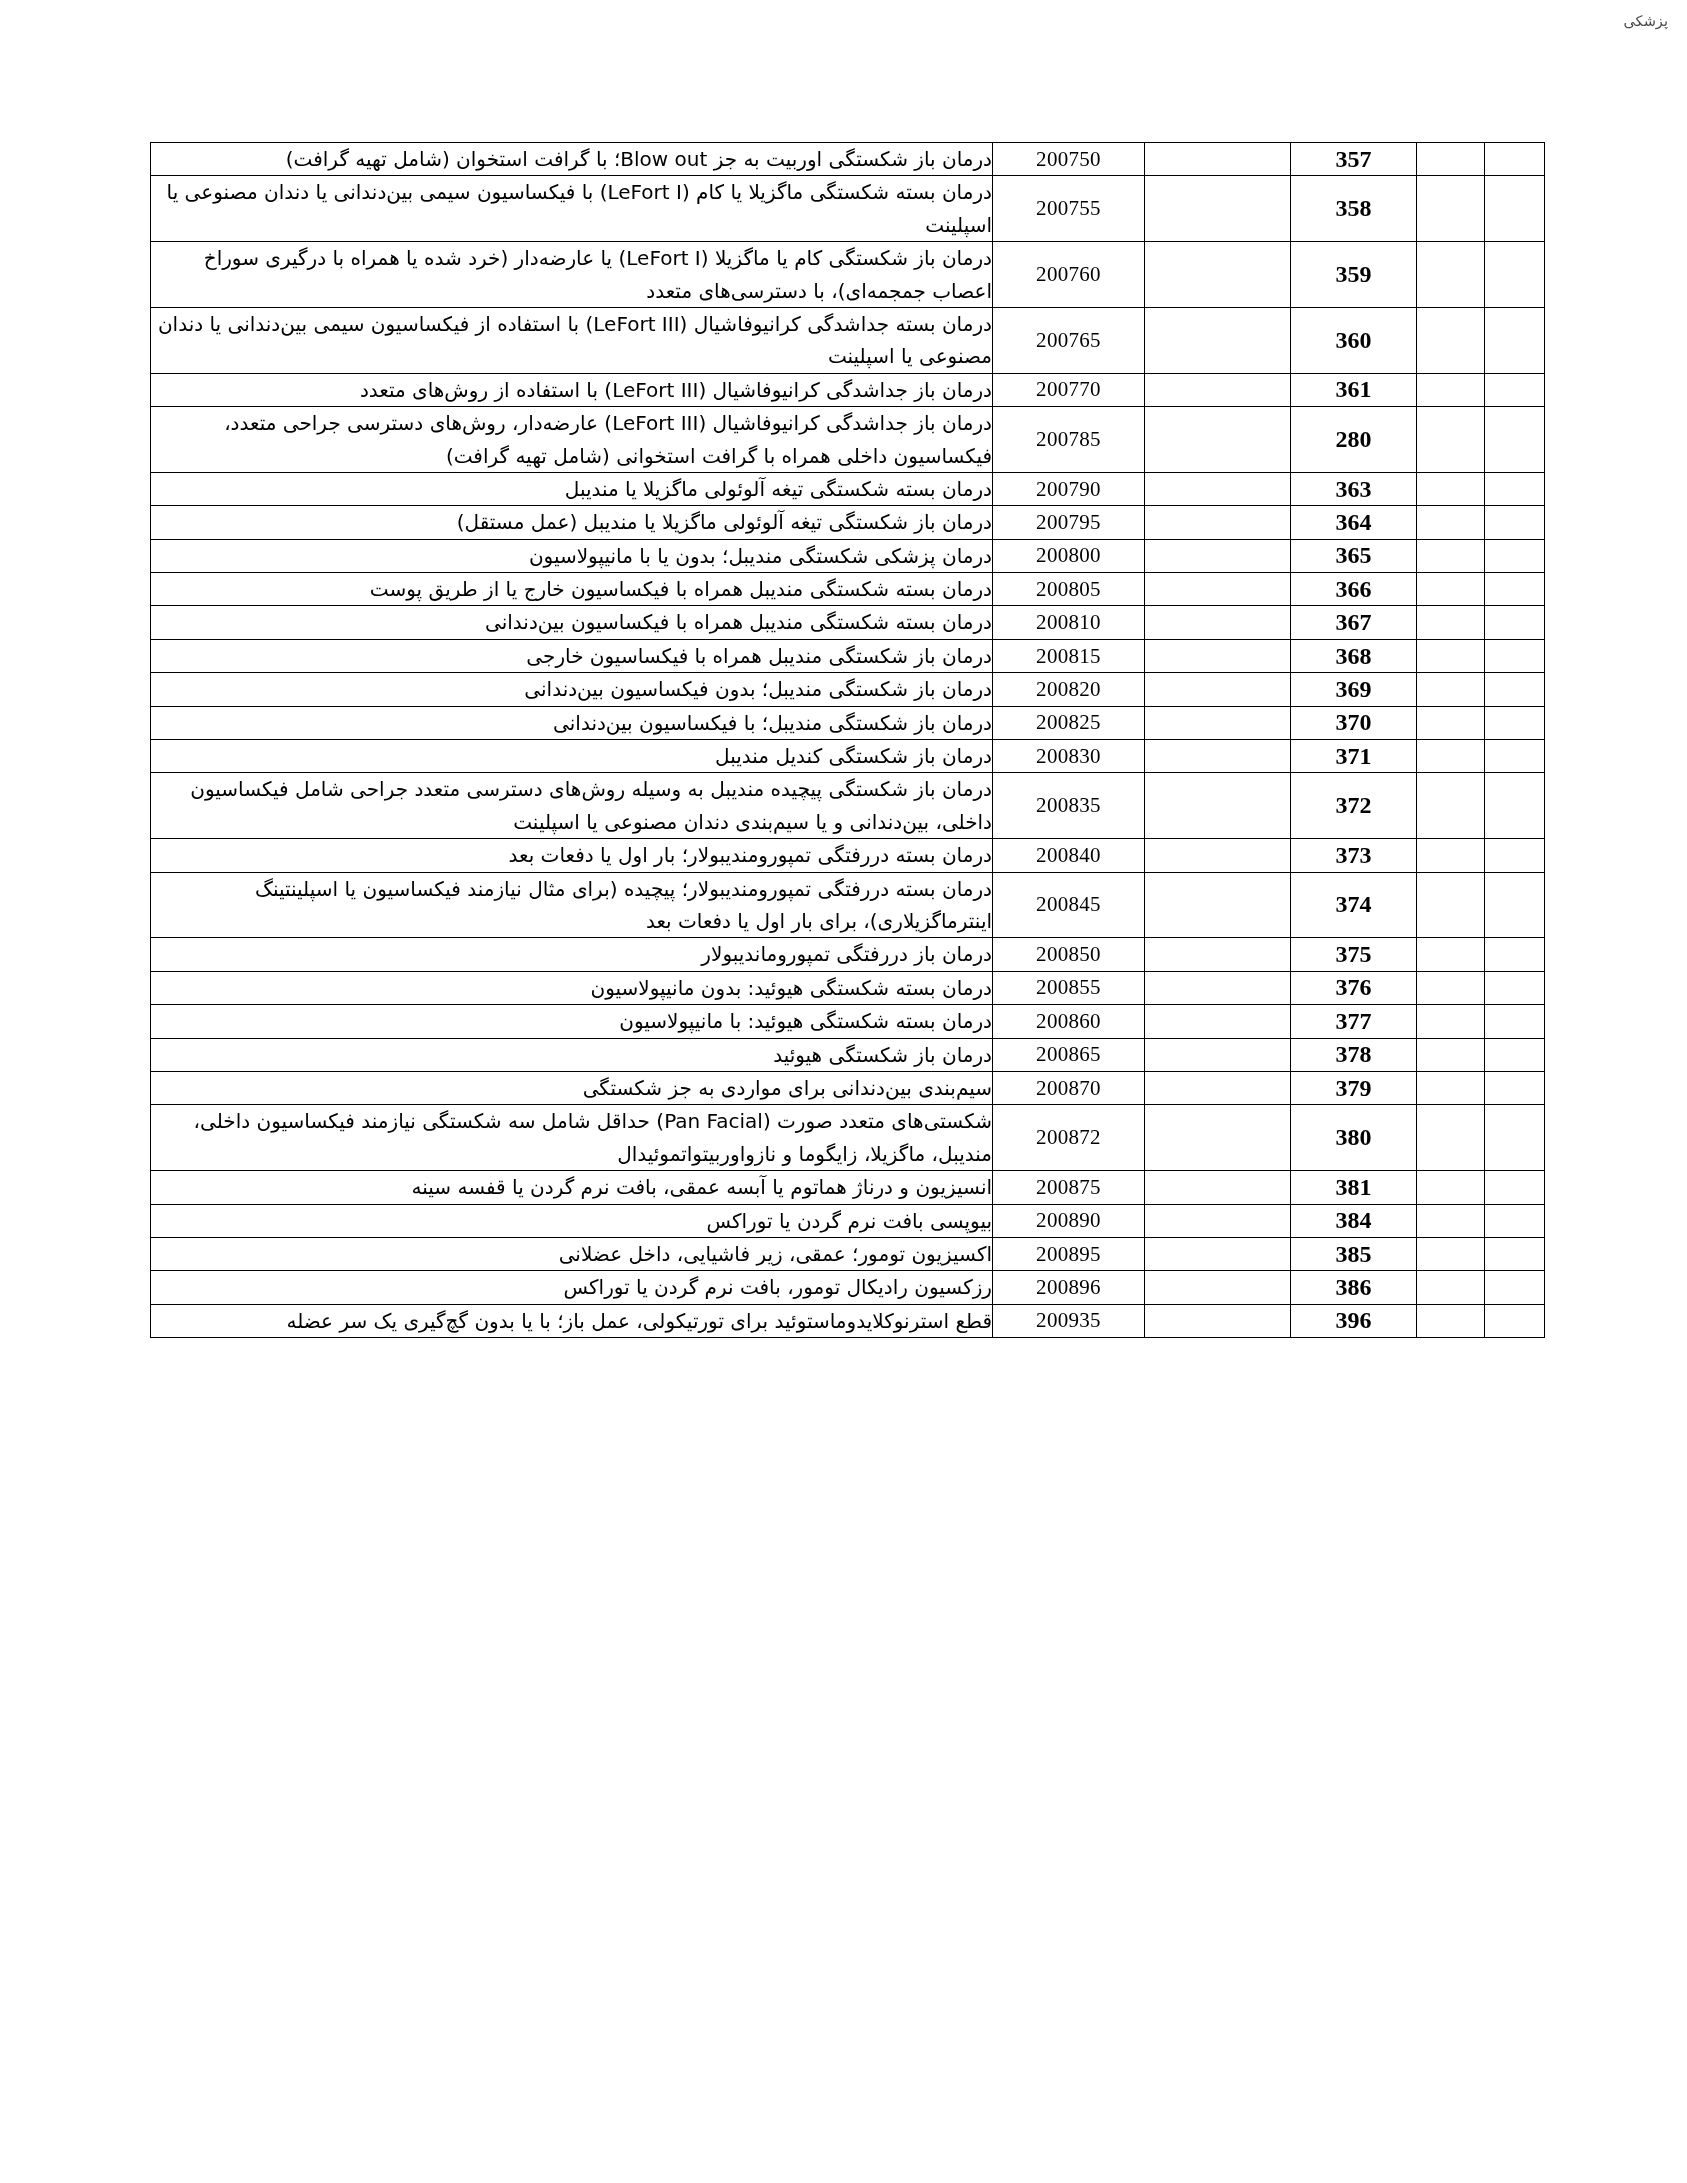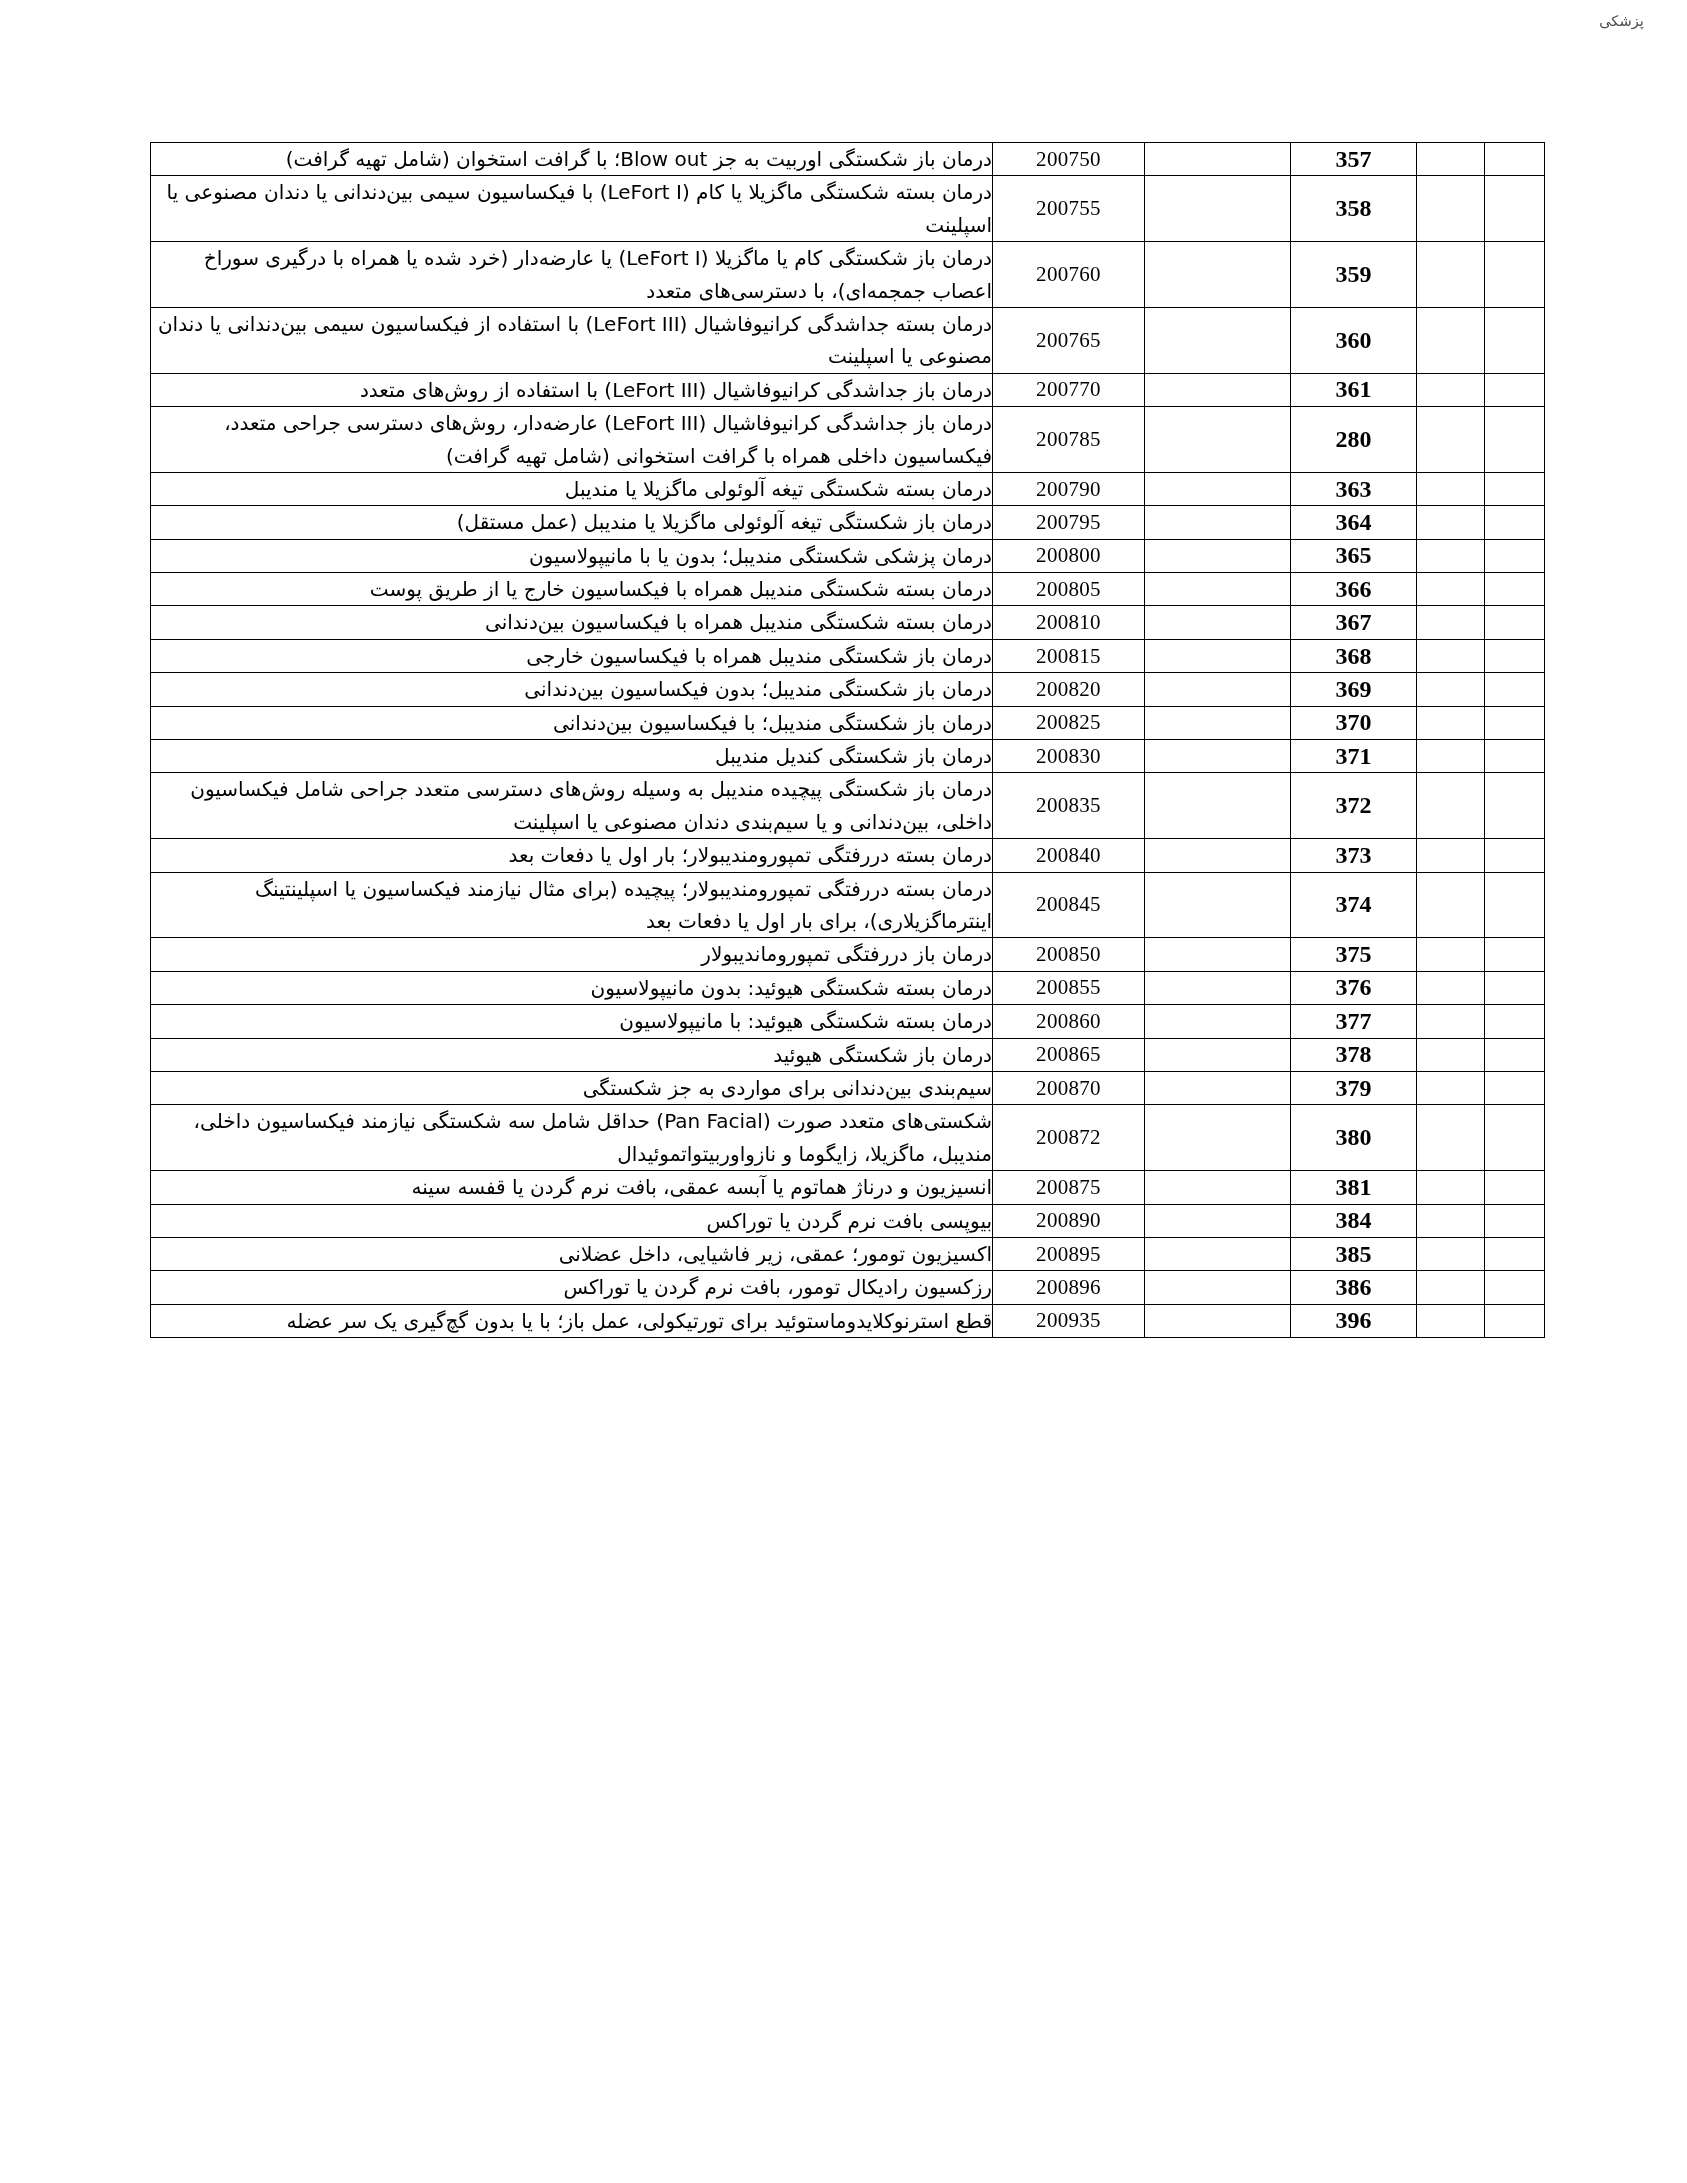--- a/index.html
+++ b/index.html
@@ -18,21 +18,21 @@
     width: 1687px;
     height: 2183px;
     position: relative;
     box-sizing: border-box;
   }
   .corner-mark {
     position: absolute;
     top: 12px;
     left: 1575px;
     width: 93px;
-    text-align: center;
+    text-align: right;
     font-size: 14.6px;
     color: #2a2a2a;
     font-family: "DejaVu Sans", "Liberation Sans", sans-serif;
     line-height: 1.2;
     opacity: 0.85;
   }
   .table-wrap {
     position: absolute;
     top: 142px;
     right: 142px;

